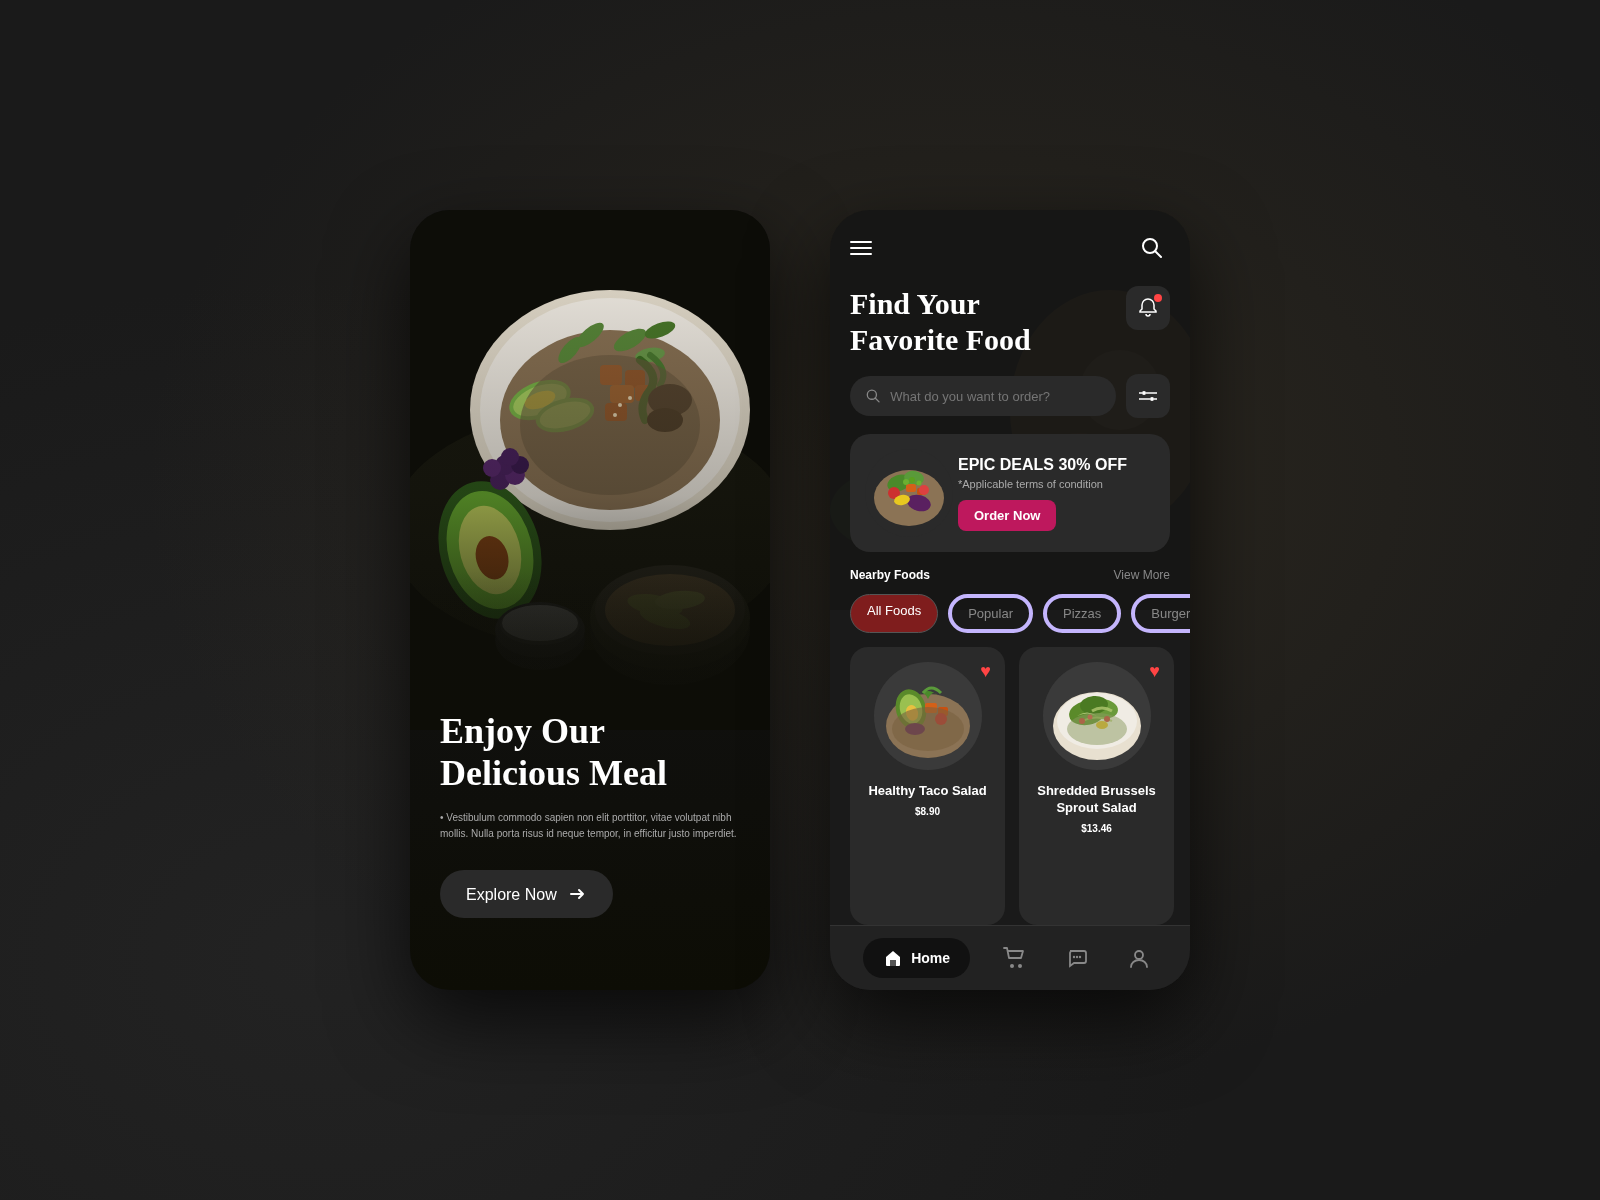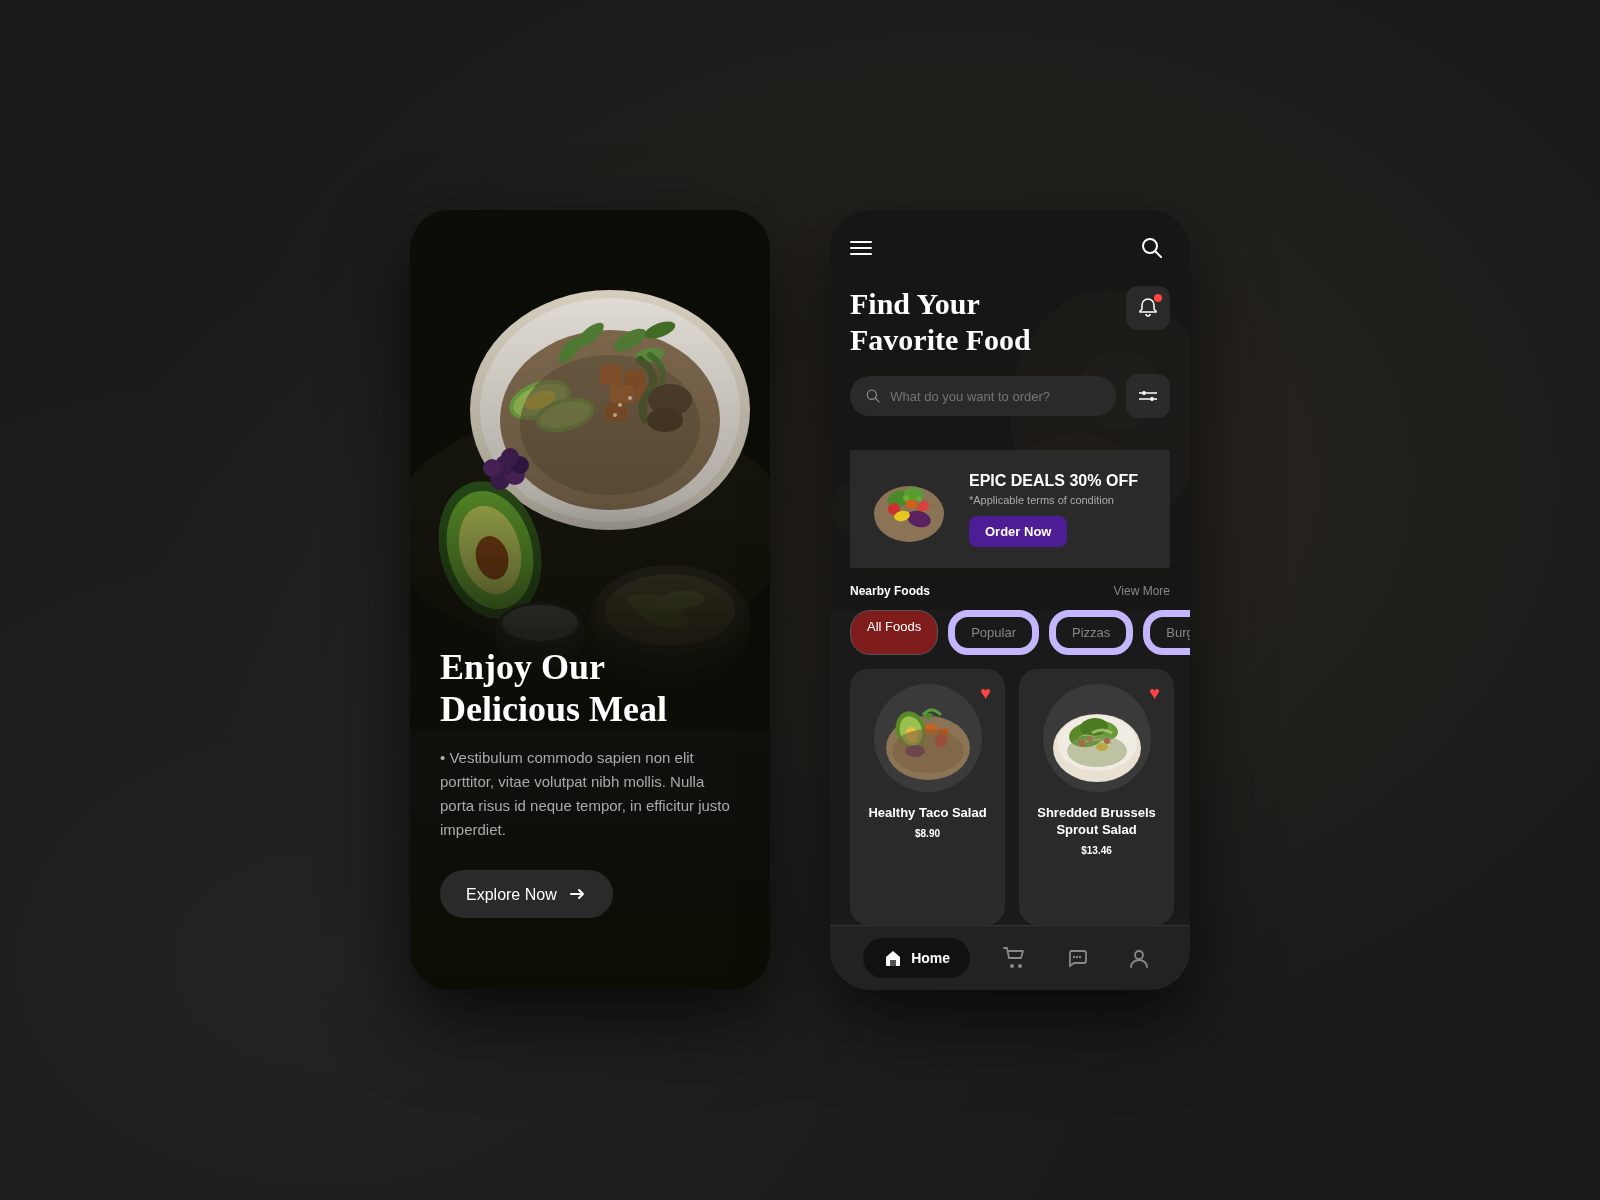--- a/index.html
+++ b/index.html
@@ -61,21 +61,21 @@
     .phone-left .headline {
       font-size: 36px;
       font-weight: 900;
       color: #fff;
       line-height: 1.15;
       margin-bottom: 16px;
       font-family: 'Georgia', serif;
     }
 
     .phone-left .subtext {
-      font-size: 15px;
+      font-size: 10px;
       color: #aaa;
       line-height: 1.6;
       margin-bottom: 28px;
       font-family: Arial, sans-serif;
     }
 
     .phone-left .subtext::before {
       content: '• ';
     }
 
@@ -231,27 +231,27 @@
       background: #2a2a2a;
       display: flex;
       align-items: center;
       justify-content: center;
       cursor: pointer;
       flex-shrink: 0;
     }
 
     
     .deals-banner {
-      margin: 16px 20px 16px;
+      margin: 0 20px 16px;
       background: #2a2a2a;
-      border-radius: 2px;
+      border-radius: 20px;
       padding: 14px;
       display: flex;
       align-items: center;
-      gap: 15px;
+      gap: 4px;
       overflow: hidden;
       position: relative;
     }
 
     .deals-food-img {
       width: 90px;
       height: 90px;
       border-radius: 50%;
       overflow: hidden;
       flex-shrink: 0;
@@ -270,21 +270,21 @@
     }
 
     .deals-sub {
       font-size: 11px;
       color: #aaa;
       font-family: Arial, sans-serif;
       margin-bottom: 10px;
     }
 
     .order-now-btn {
-      background: #4c1d95;
+      background: #be185d;
       color: #fff;
       border: none;
       border-radius: 8px;
       padding: 8px 16px;
       font-size: 13px;
       cursor: pointer;
       font-family: Arial, sans-serif;
       font-weight: 600;
     }
 
@@ -331,21 +331,21 @@
 
     .tab-item.active {
       background: #7f1d1d;
       color: #fff;
       border: 1px solid #555;
     }
 
     .tab-item.inactive {
       background: transparent;
       color: #888;
-      border: 7px solid #c4b5fd;
+      border: 4px solid #c4b5fd;
     }
 
     
     .food-cards {
       display: flex;
       gap: 14px;
       padding: 0 20px;
       overflow-x: auto;
       flex: 1;
     }

